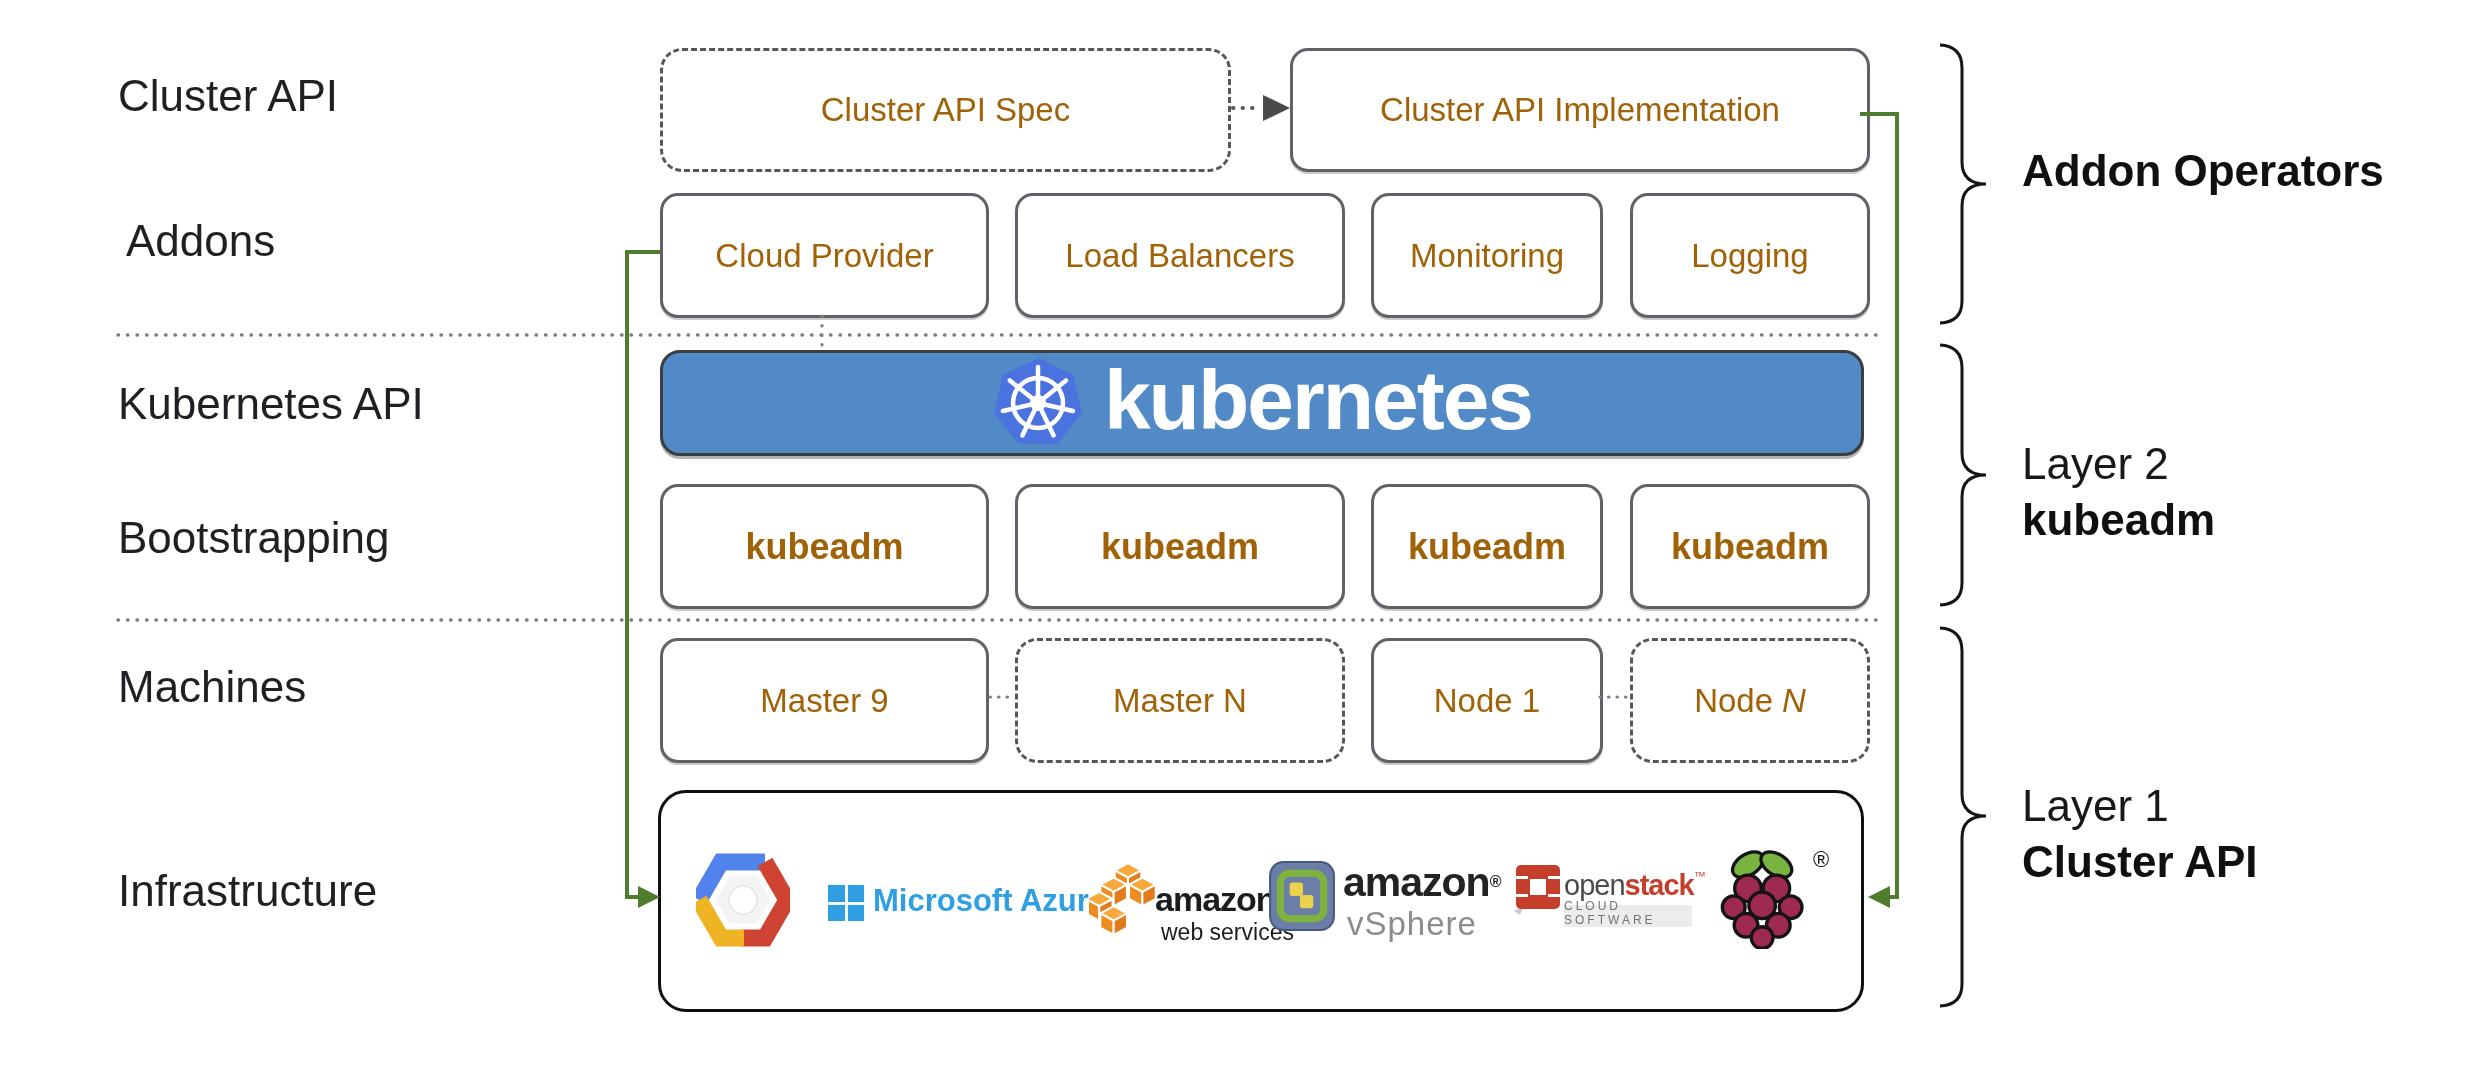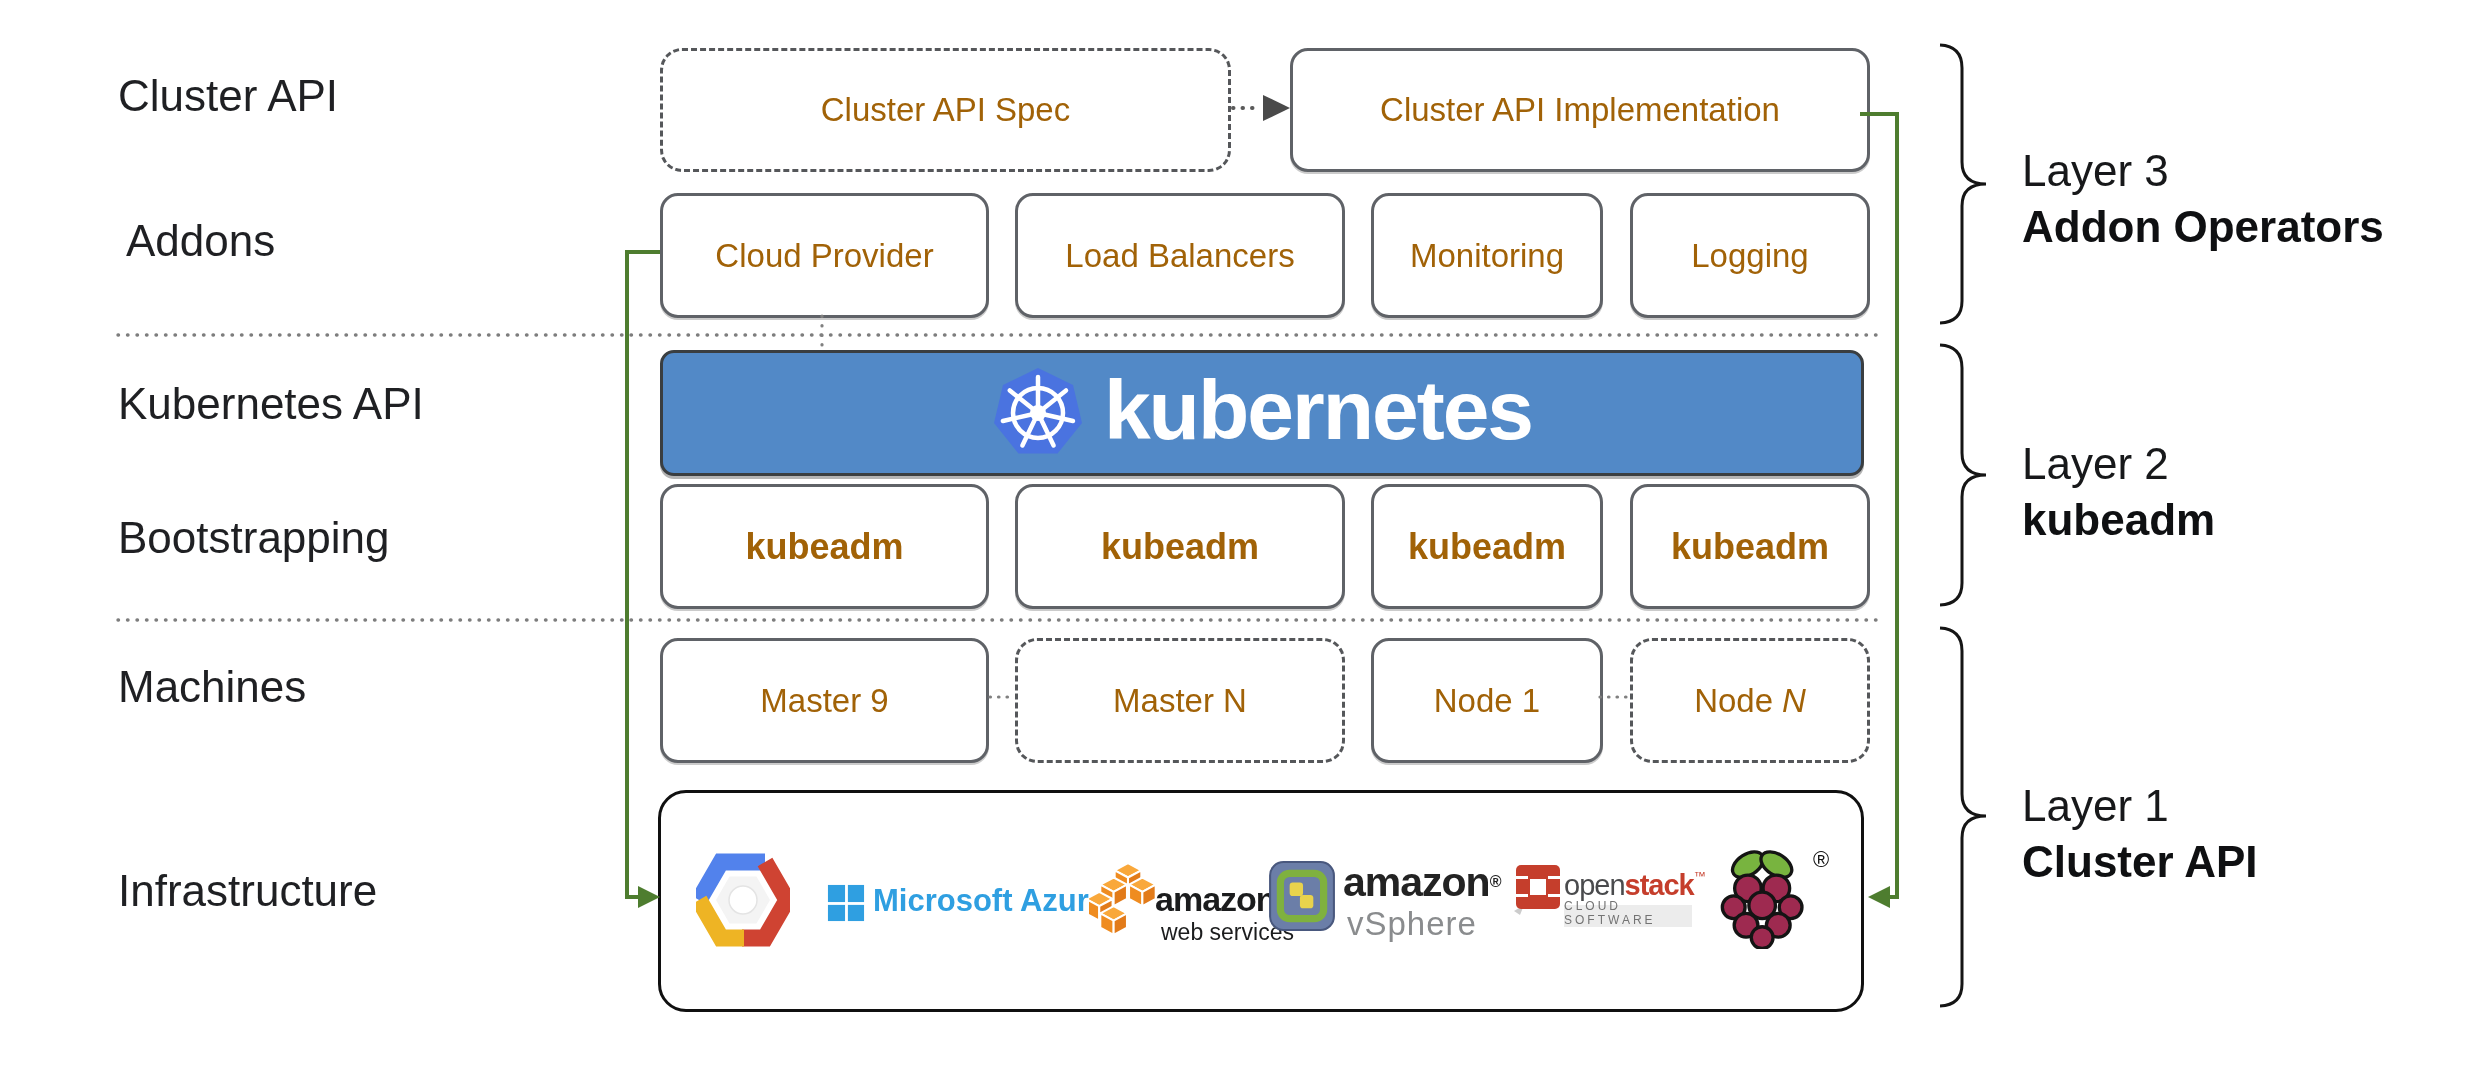--- a/index.html
+++ b/index.html
@@ -11,22 +11,22 @@
        display:flex;align-items:center;justify-content:center;font-size:33px;color:#a16207;
        box-shadow:0 2px 0 rgba(70,70,70,.28);white-space:nowrap;}
   .box.dashed{border:3px dashed #55575a;box-shadow:none;border-radius:22px;}
   .box.boldtxt{font-weight:bold;font-size:36px;}
   .nsuf{font-style:italic;margin-left:9px;}
   
   .c1{left:660px;width:323px;} .c2{left:1015px;width:324px;}
   .c3{left:1371px;width:226px;} .c4{left:1630px;width:234px;}
   .r-addons{top:193px;height:119px;} .r-kubeadm{top:484px;height:119px;} .r-machines{top:638px;height:119px;}
   
-  .banner{position:absolute;left:660px;top:350px;width:1204px;height:126px;background:#5289c7;
-          border:3px solid #3a3e41;border-radius:14px;box-sizing:border-box;
+  .banner{position:absolute;left:660px;top:350px;width:1204px;height:106px;background:#5289c7;
+          border:3px solid #3a3e41;border-radius:20px;box-sizing:border-box;
           display:flex;align-items:center;justify-content:center;gap:20px;box-shadow:0 3px 0 rgba(40,40,40,.35);}
   .k8s-word{font-size:84px;font-weight:bold;color:#ffffff;letter-spacing:-2px;line-height:84px;transform:translateY(-3px);}
   
   .infra{position:absolute;left:658px;top:790px;width:1206px;height:222px;background:#fff;
          border:3px solid #101010;border-radius:28px;box-sizing:border-box;}
   .infra .logo{position:absolute;}
   .azure-text{position:absolute;left:212px;top:90px;font-size:31px;font-weight:600;color:#2f9fe1;letter-spacing:0px;white-space:nowrap;}
   .aws-text1{position:absolute;left:494px;top:88px;font-size:34px;font-weight:bold;color:#1b1c1d;letter-spacing:-1px;line-height:36px;}
   .aws-text2{position:absolute;left:500px;top:126px;font-size:23px;color:#1b1c1d;letter-spacing:0px;}
   .vmw-text1{position:absolute;left:682px;top:68px;font-size:41px;font-weight:800;color:#232323;letter-spacing:-1px;line-height:42px;}
@@ -229,21 +229,20 @@
 
   <path d="M 1860 114 H 1897 V 897 H 1888" fill="none" stroke="#4e7d2f" stroke-width="4"></path>
   <polygon points="1890,886 1868,897 1890,908" fill="#4e7d2f"></polygon>
 
   <path d="M 1940 45 Q 1962 46 1962 68 L 1962 162 Q 1962 184 1986 184 Q 1962 184 1962 206 L 1962 301 Q 1962 322 1940 323" fill="none" stroke="#151515" stroke-width="3"></path>
   <path d="M 1940 345 Q 1962 346 1962 368 L 1962 453 Q 1962 475 1986 475 Q 1962 475 1962 497 L 1962 583 Q 1962 604 1940 605" fill="none" stroke="#151515" stroke-width="3"></path>
   <path d="M 1940 628 Q 1962 629 1962 651 L 1962 794 Q 1962 816 1986 816 Q 1962 816 1962 838 L 1962 984 Q 1962 1005 1940 1006" fill="none" stroke="#151515" stroke-width="3"></path>
 </svg>
 
 <div class="layer" style="top:143px;">
-  <div class="l1">Layer 3</div>
   <div class="l2">Addon Operators</div>
 </div>
 <div class="layer" style="top:436px;">
   <div class="l1">Layer 2</div>
   <div class="l2">kubeadm</div>
 </div>
 <div class="layer" style="top:778px;">
   <div class="l1">Layer 1</div>
   <div class="l2">Cluster API</div>
 </div>

